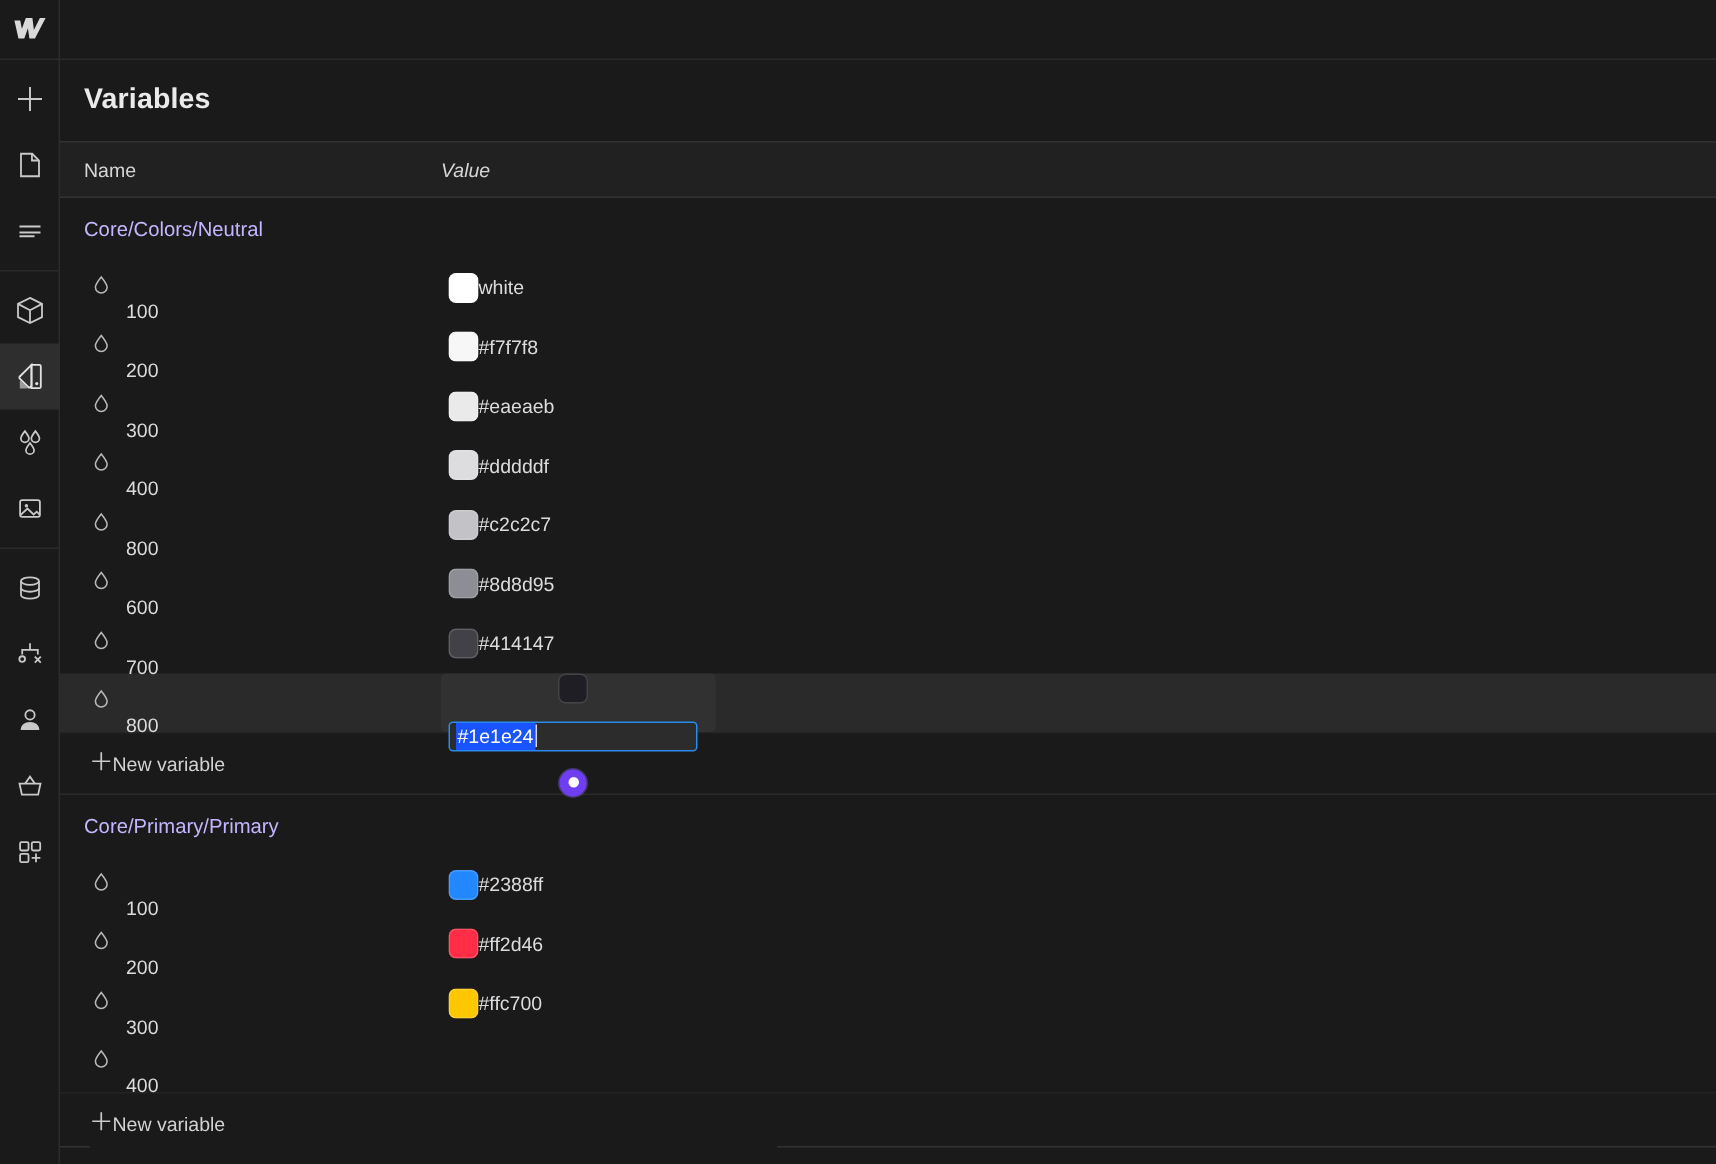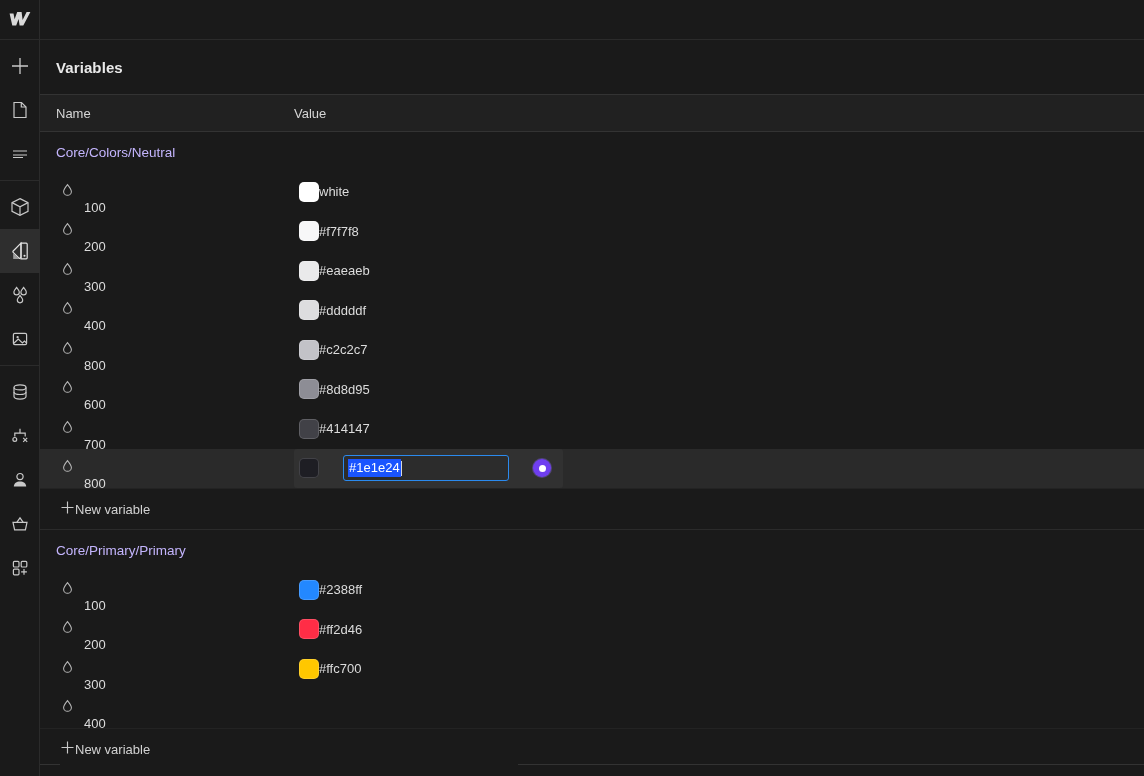--- a/index.html
+++ b/index.html
@@ -43,33 +43,33 @@
   }
   .topbar {
     height: 40px; flex: 0 0 40px;
     background: #1a1a1a;
     border-bottom: 1px solid #2b2b2b;
   }
   .panel-title {
     height: 54px; flex: 0 0 54px;
     display: flex; align-items: center;
     padding: 0 16px;
-    font-size: 15px; font-weight: bold; color: #eaeaea;
+    font-size: 19px; font-weight: bold; color: #eaeaea;
     letter-spacing: .1px;
   }
   .col-head {
     height: 38px; flex: 0 0 38px;
     display: flex; align-items: center;
     background: #212121;
     border-top: 1px solid #333333;
     border-bottom: 1px solid #333333;
     font-size: 13px; color: #d6d6d6;
   }
   .c-name { width: 254px; padding-left: 16px; }
-  .c-value { flex: 1 1 auto; }
+  .c-value { flex: 1 1 auto; font-style: italic; }
 
   .scroll { flex: 1 1 auto; overflow: hidden; position: relative; }
 
   .group-head {
     height: 40px; display: flex; align-items: center;
     padding-left: 16px;
     font-size: 13.5px; color: #c4b5fd;
   }
   .group-sep { height: 1px; background: #2b2b2b; }
 
@@ -89,24 +89,25 @@
   .swatch-wrap { display: flex; align-items: center; gap: 0; padding-left: 5px; }
   .swatch {
     width: 20px; height: 20px; border-radius: 5px;
     border: 1px solid rgba(255,255,255,.16);
     flex: 0 0 20px;
   }
   .val-text { font-size: 13px; color: #dcdcdc; }
 
   
   .edit-shell {
-    display: flex; align-items: center; gap: 24px;
+    display: flex; align-items: center; gap: 12px;
     background: #313131; border-radius: 3px;
     height: 39.5px; padding: 0 12px 0 5px;
     margin-left: 0;
+    flex-direction: column;
   }
   .hexinput {
     width: 166px; height: 26px;
     background: #2c2c2c;
     border: 1px solid #2b8aee;
     border-radius: 3px;
     display: flex; align-items: center;
     padding: 0 4px;
   }
   .hexinput .sel {

